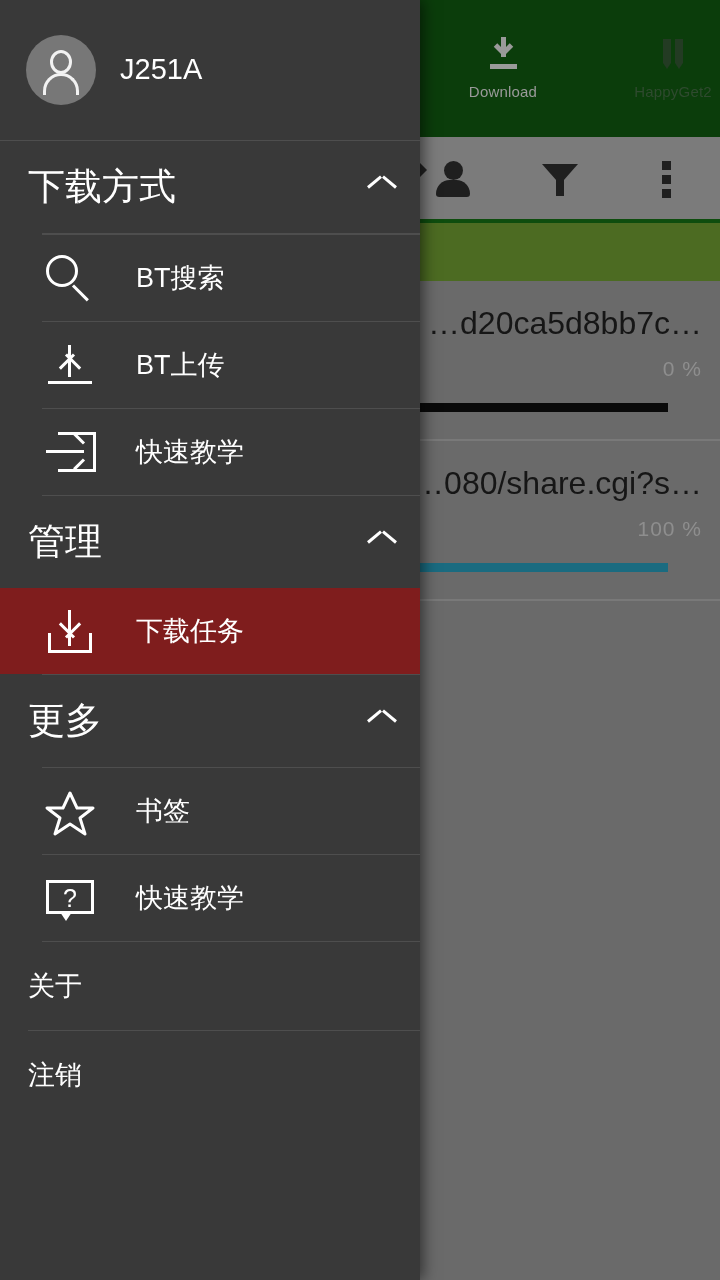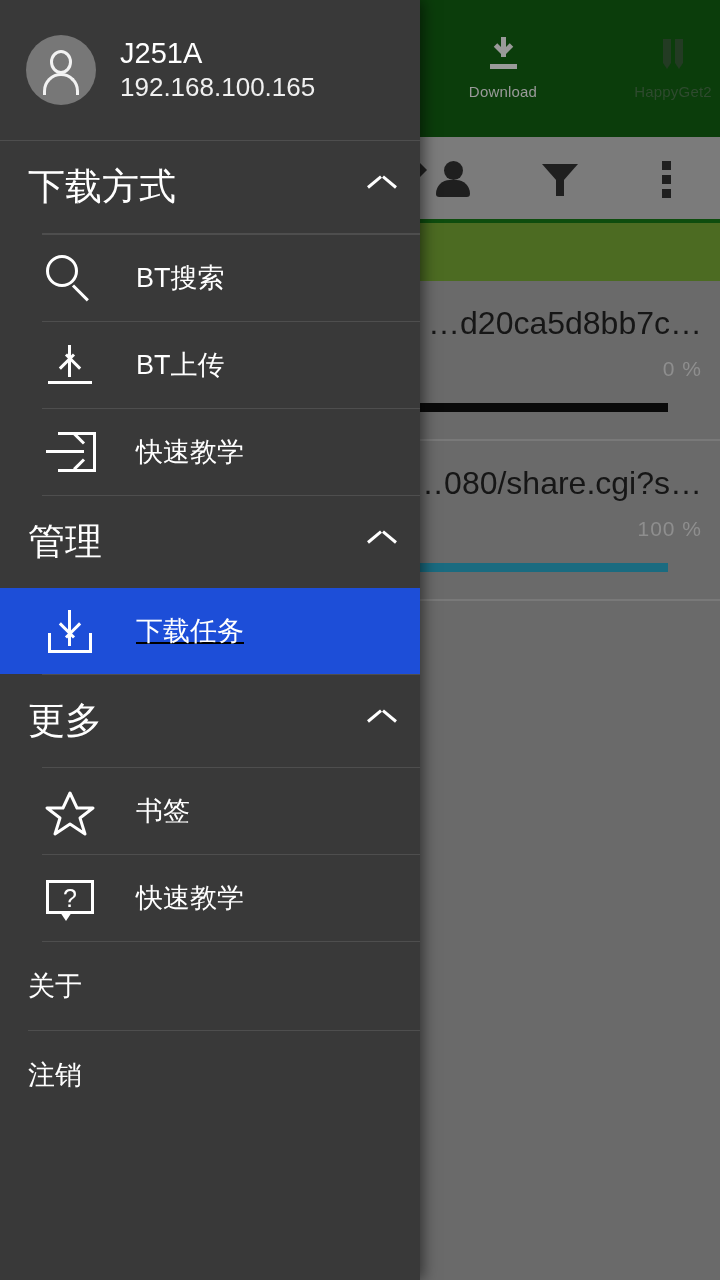--- a/index.html
+++ b/index.html
@@ -108,21 +108,21 @@
   .chev::before, .chev::after {
     content: ""; position: absolute; top: 7px; width: 17px; height: 3px; background: #fff;
   }
   .chev::before { left: 0;  transform: rotate(-40deg); transform-origin: left center; }
   .chev::after  { right: 0; transform: rotate(40deg);  transform-origin: right center; }
 
   .row {
     height: 86px; display: flex; align-items: center; padding-left: 42px; gap: 38px;
   }
   .row.plain { padding-left: 28px; height: 88px; }
-  .row.active { background: #1d4ed8; text-decoration: underline; }
+  .row.active { background: #7f1d1d; }
   .row-label { color: #fff; font-size: 27px; white-space: nowrap; }
   .ico { width: 56px; height: 56px; position: relative; flex: 0 0 56px; }
 
   
   .s { position: absolute; background: #fff; }
   .b { position: absolute; border: 3px solid #fff; }
 
   
   .ic-browser .frame { left: 3px; top: 10px; width: 50px; height: 38px; }
   .ic-browser .bar   { left: 6px; top: 13px; width: 44px; height: 8px; background:#fff; }
@@ -244,21 +244,20 @@
 
   <div id="drawer">
 
     <div class="profile">
       <div class="avatar">
         <div class="av-head"></div>
           <div class="av-body"></div>
       </div>
       <div>
         <div class="pname">J251A</div>
-        <div class="pip">192.168.100.165</div>
       </div>
     </div>
     <div class="divider full"></div>
 
     <div class="section">
       <div class="section-title">下载方式</div>
       <div class="chev"></div>
     </div>
     <div class="divider ind"></div>
 

